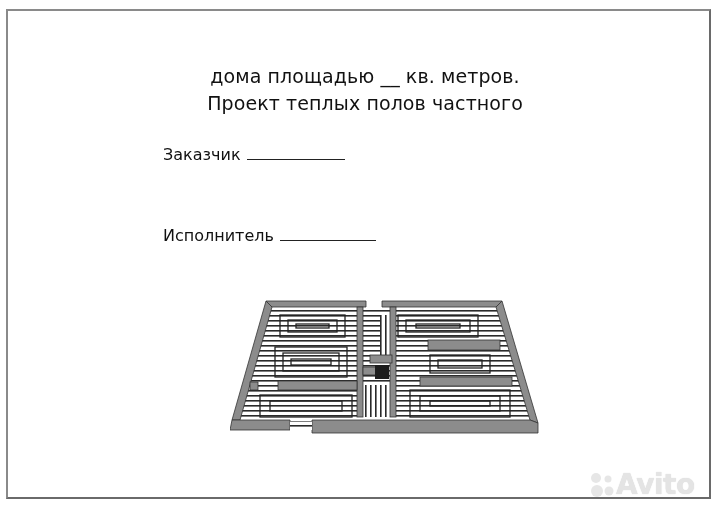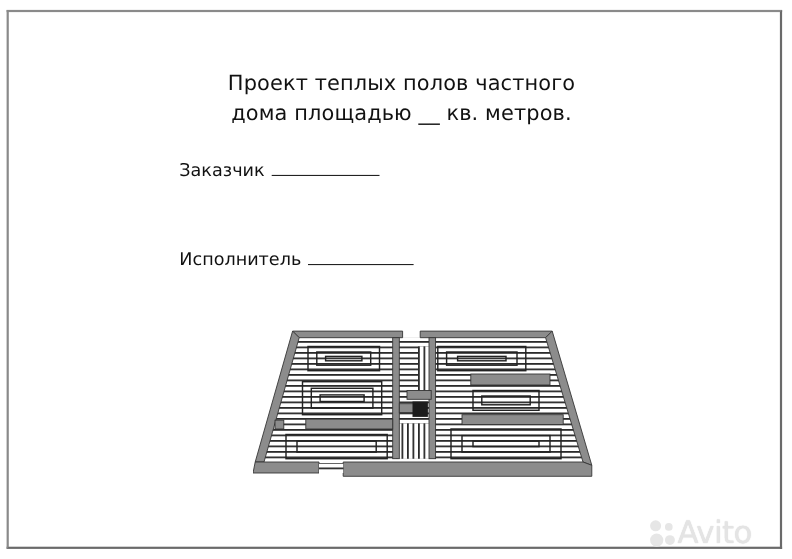--- a/index.html
+++ b/index.html
@@ -12,32 +12,32 @@
     .title { position: absolute; left: 150px; width: 430px; top: 63px; text-align: center;
              font-size: 19px; line-height: 27px; letter-spacing: 0.1px; }
     .title span { display: block; }
     .field { position: absolute; left: 163px; font-size: 16px; line-height: 20px; }
     .field .blank { display: inline-block; border-bottom: 1px solid #222; height: 14px; vertical-align: baseline; margin-left: 6px; }
     #f1 { top: 145px; }
     #f1 .blank { width: 98px; }
     #f2 { top: 186px; margin-top: 40px; }
     #f2 .blank { width: 96px; }
     .plan { position: absolute; left: 230px; top: 295px; width: 310px; height: 150px; }
-    .watermark { position: absolute; left: 616px; top: 468px; font-size: 28px; font-weight: normal;
+    .watermark { position: absolute; left: 616px; top: 468px; font-size: 28px; font-weight: bold;
                  color: rgba(230,230,230,0.9); text-shadow: 0 0 1px #cfcfcf; letter-spacing: -0.5px; }
     .wm-dots { position: absolute; left: 588px; top: 470px; width: 30px; height: 30px; }
   </style>
 </head>
 <body>
 
 <div class="frame"></div>
 
 <div class="title">
+  <span>дома площадью __ кв. метров.</span>
   <span>Проект теплых полов частного</span>
-  <span>дома площадью __ кв. метров.</span>
 </div>
 
 <div class="field" id="f1">
   <span>Заказчик</span><span class="blank"></span>
 </div>
 
 <div class="field" id="f2">
   <span>Исполнитель</span><span class="blank"></span>
 </div>
 

